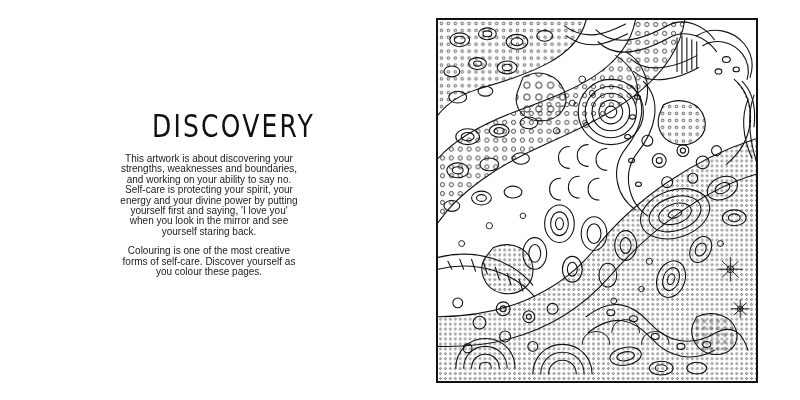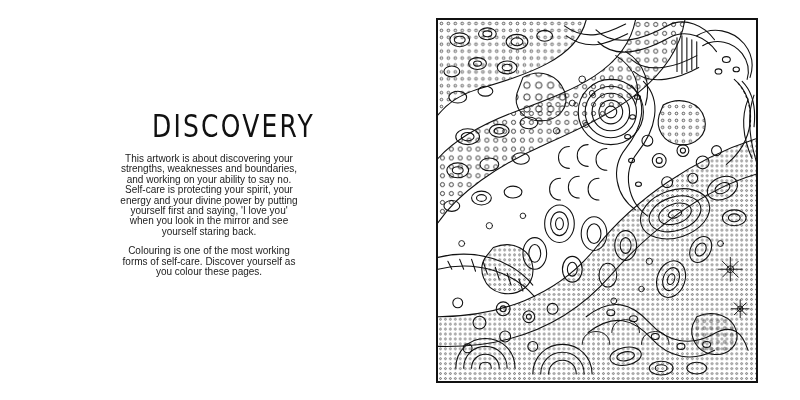--- a/index.html
+++ b/index.html
@@ -80,21 +80,21 @@
 </style>
 </head>
 <body>
 
 <div class="spread">
 
   <div class="page-left">
     <div class="title">DISCOVERY</div>
     <div class="body-text">
       <p>This artwork is about discovering your strengths, weaknesses and boundaries, and working on your ability to say no. Self-care is protecting your spirit, your energy and your divine power by putting yourself first and saying, 'I love you' when you look in the mirror and see yourself staring back.</p>
-      <p>Colouring is one of the most working forms of self-care. Discover yourself as you colour these pages.</p>
+      <p>Colouring is one of the most creative forms of self-care. Discover yourself as you colour these pages.</p>
     </div>
   </div>
 
   <div class="page-right">
     <div class="art-frame">
       <svg viewBox="0 0 322 365" preserveAspectRatio="none">
         <defs>
           <pattern id="dots1" width="9" height="9" patternUnits="userSpaceOnUse">
             <circle cx="4.5" cy="4.5" r="2.1" fill="none" stroke="#111" stroke-width="0.8"></circle>
           </pattern>

